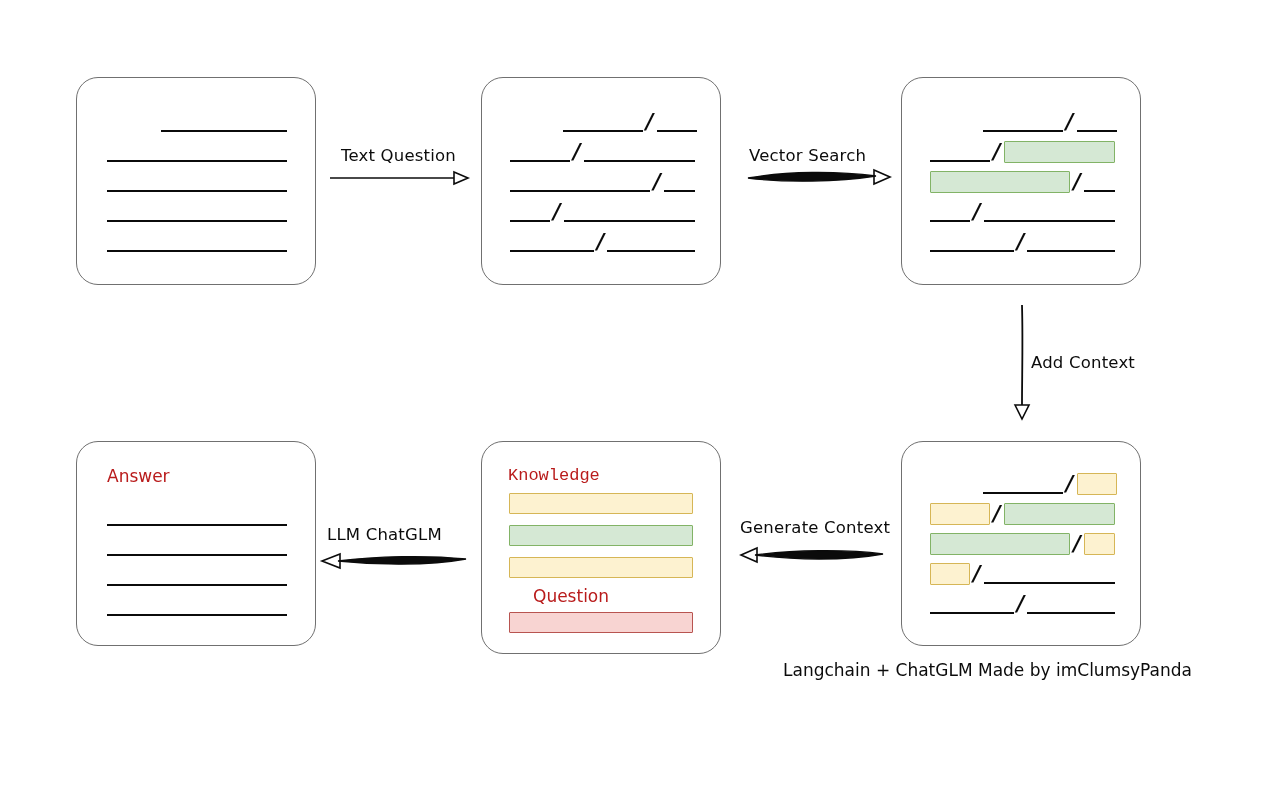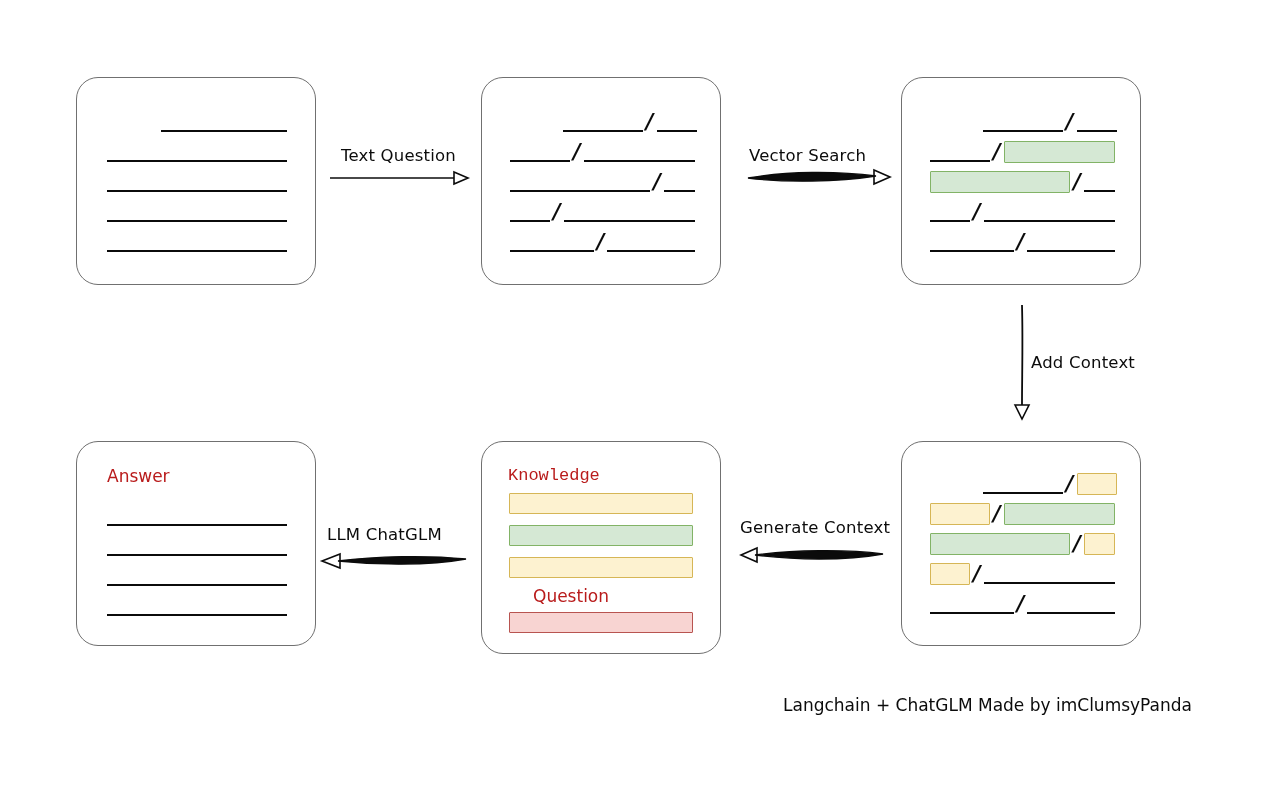--- a/index.html
+++ b/index.html
@@ -284,13 +284,13 @@
       </div>
       <div class="row" style="top: 60px;">
         <span class="seg plain" style="flex: 0 0 100%; width: 100%;"></span>
       </div>
       <div class="row" style="top: 90px;">
         <span class="seg plain" style="flex: 0 0 100%; width: 100%;"></span>
       </div>
     </div>
 </div>
 
-<div class="footer" style="left:783px; top:695px;">Langchain + ChatGLM Made by imClumsyPanda</div>
+<div class="footer" style="left:783px; top:660px;">Langchain + ChatGLM Made by imClumsyPanda</div>
 
 </body></html>

